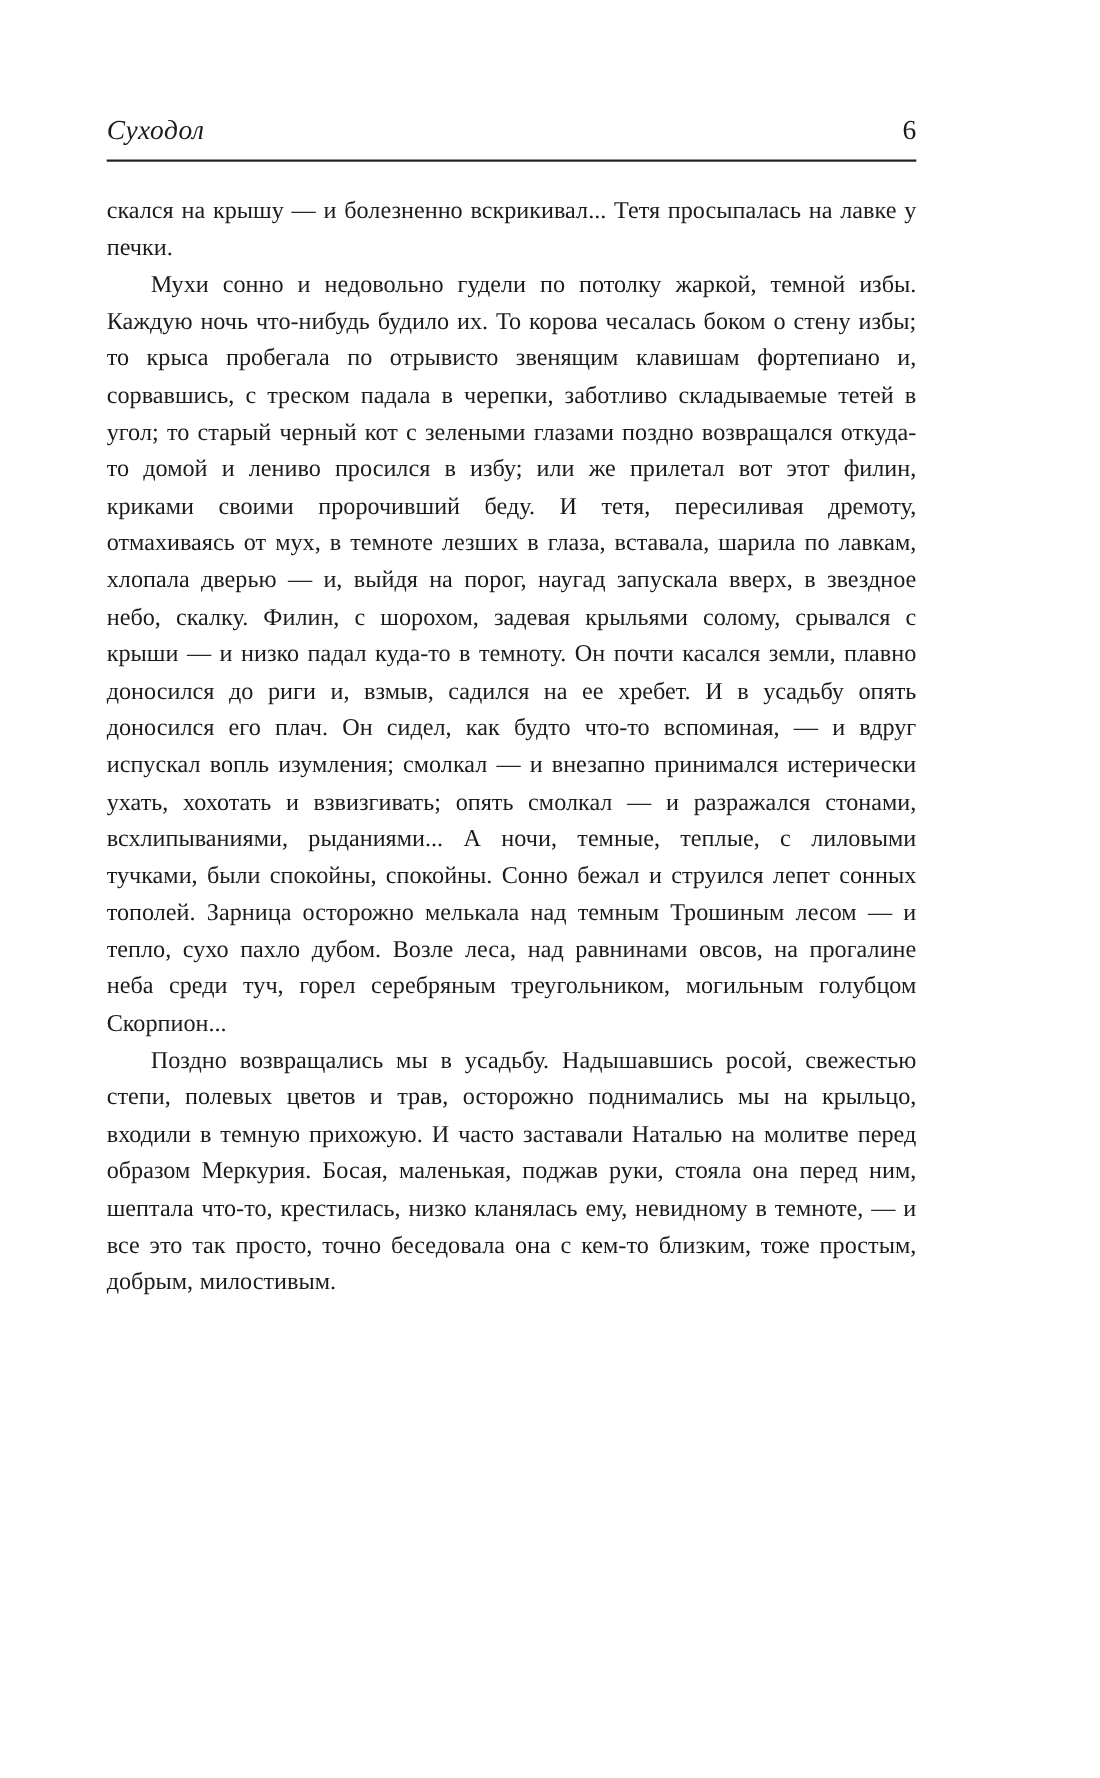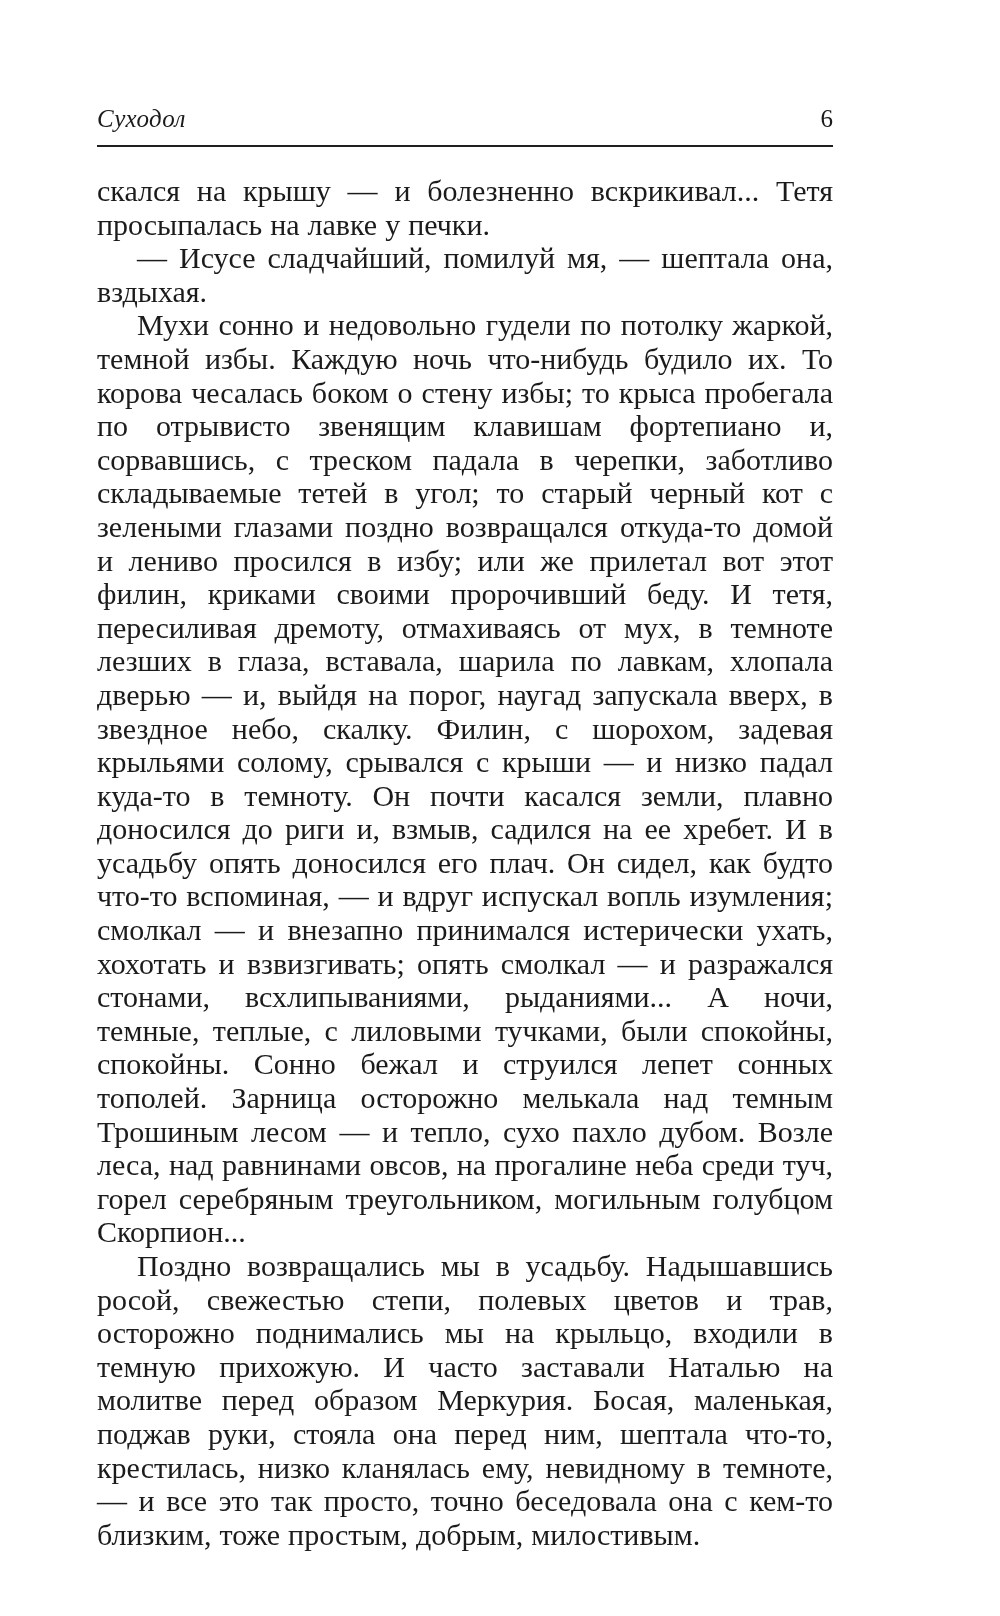--- a/index.html
+++ b/index.html
@@ -33,21 +33,21 @@
   }
   .running-title {
     font-style: italic;
     letter-spacing: 0.5px;
   }
   .page-number {
     font-style: normal;
   }
   .text-block {
     margin-top: 27px;
-    font-size: 30px;
+    font-size: 22px;
     line-height: 33.6px;
     text-align: justify;
     hyphens: auto;
     -webkit-hyphens: auto;
     word-spacing: 0.5px;
   }
   .text-block p {
     margin: 0;
     padding: 0;
   }
@@ -61,19 +61,18 @@
 <div class="page">
   <div class="content">
 
     <div class="running-head">
       <span class="running-title">Суходол</span>
       <span class="page-number">6</span>
     </div>
 
     <div class="text-block">
       <p>скался на крышу — и болезненно вскрикивал... Тетя просыпалась на лавке у печки.</p>
-      <p class="indent">— Исусе сладчайший, помилуй мя, — шептала она, вздыхая.</p>
       <p class="indent">Мухи сонно и недовольно гудели по потолку жаркой, темной избы. Каждую ночь что-нибудь будило их. То корова чесалась боком о стену избы; то крыса пробегала по отрывисто звенящим клавишам фортепиано и, сорвавшись, с треском падала в черепки, заботливо складываемые тетей в угол; то старый черный кот с зелеными глазами поздно возвращался откуда-то домой и лениво просился в избу; или же прилетал вот этот филин, криками своими пророчивший беду. И тетя, пересиливая дремоту, отмахиваясь от мух, в темноте лезших в глаза, вставала, шарила по лавкам, хлопала дверью — и, выйдя на порог, наугад запускала вверх, в звездное небо, скалку. Филин, с шорохом, задевая крыльями солому, срывался с крыши — и низко падал куда-то в темноту. Он почти касался земли, плавно доносился до риги и, взмыв, садился на ее хребет. И в усадьбу опять доносился его плач. Он сидел, как будто что-то вспоминая, — и вдруг испускал вопль изумления; смолкал — и внезапно принимался истерически ухать, хохотать и взвизгивать; опять смолкал — и разражался стонами, всхлипываниями, рыданиями... А ночи, темные, теплые, с лиловыми тучками, были спокойны, спокойны. Сонно бежал и струился лепет сонных тополей. Зарница осторожно мелькала над темным Трошиным лесом — и тепло, сухо пахло дубом. Возле леса, над равнинами овсов, на прогалине неба среди туч, горел серебряным треугольником, могильным голубцом Скорпион...</p>
       <p class="indent">Поздно возвращались мы в усадьбу. Надышавшись росой, свежестью степи, полевых цветов и трав, осторожно поднимались мы на крыльцо, входили в темную прихожую. И часто заставали Наталью на молитве перед образом Меркурия. Босая, маленькая, поджав руки, стояла она перед ним, шептала что-то, крестилась, низко кланялась ему, невидному в темноте, — и все это так просто, точно беседовала она с кем-то близким, тоже простым, добрым, милостивым.</p>
     </div>
 
   </div>
 </div>
 
 </body></html>

